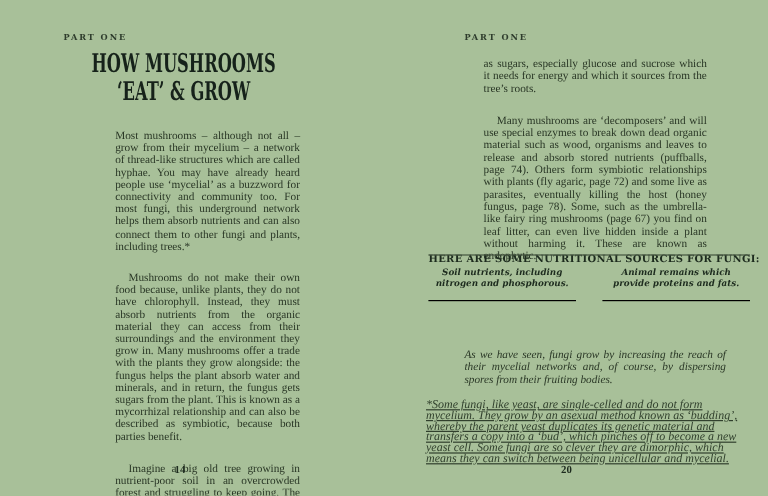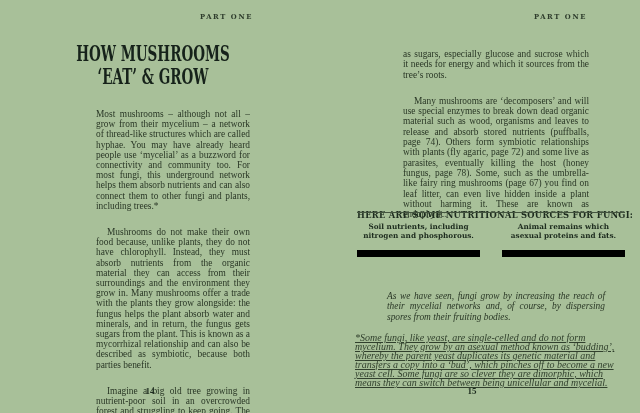--- a/index.html
+++ b/index.html
@@ -5,22 +5,22 @@
   html,body { margin:0; padding:0; }
   body {
     width:640px; height:413px;
     background:#a8c099;
     position:relative;
     overflow:hidden;
     font-family:"Liberation Serif", serif;
     color:#2a3726;
   }
   .page-header {
-    position:absolute; top:13px; width:200px;
-    text-align:right;
+    position:absolute; top:27px; width:200px;
+    text-align:left;
     font-family:"DejaVu Serif", serif;
     font-weight:bold;
     font-size:6.8px;
     letter-spacing:1.6px;
     color:#2e3c2c;
   }
   .hdr-left  { left:53px; }
   .hdr-right { left:387px; }
 
   .book-title {
@@ -66,29 +66,29 @@
     border-top:1px solid #44553f;
     height:0;
   }
   .nutrition-table {
     position:absolute; left:357px; top:213px; width:268px;
     display:grid;
     grid-template-columns:1fr 1fr;
     column-gap:22px;
   }
   .nutrition-cell {
-    border-bottom:7px solid #000000;
+    border-bottom:1px solid #000000;
     padding:10px 3px 9px;
     text-align:center;
     font-family:"DejaVu Serif", serif;
     font-weight:bold;
     font-size:7.3px;
     line-height:8.8px;
     color:#1d2b1e;
-    display:flex; align-items:center; justify-content:center;
+    display:flex; align-items:center; justify-content:center;font-style:italic;
   }
   .closing-copy {
     position:absolute; left:387px; top:291px; width:218px;
     text-align:justify;
     font-size:9.4px; line-height:10.3px;
     color:#2a3726;
     font-style:italic;
   }
   .footnote {
     position:absolute; left:355px; top:333px; width:266px;
@@ -134,20 +134,20 @@
   <p>as sugars, especially glucose and sucrose which it needs for energy and which it sources from the tree’s roots.</p>
   <p class="indent">Many mushrooms are ‘decomposers’ and will use special enzymes to break down dead organic material such as wood, organisms and leaves to release and absorb stored nutrients (puffballs, page 74). Others form symbiotic relationships with plants (fly agaric, page 72) and some live as parasites, eventually killing the host (honey fungus, page 78). Some, such as the umbrella-like fairy ring mushrooms (page 67) you find on leaf litter, can even live hidden inside a plant without harming it. These are known as endophytic.</p>
 </div>
 
 <div class="nutrition-heading">HERE ARE SOME NUTRITIONAL SOURCES FOR FUNGI:</div>
 
 <div class="nutrition-rule"></div>
 
 <div class="nutrition-table">
   <div class="nutrition-cell">Soil nutrients, including nitrogen and phosphorous.</div>
-  <div class="nutrition-cell">Animal remains which asexual proteins and fats.</div>
+  <div class="nutrition-cell">Animal remains which provide proteins and fats.</div>
 </div>
 
 <div class="closing-copy">As we have seen, fungi grow by increasing the reach of their mycelial networks and, of course, by dispersing spores from their fruiting bodies.</div>
 
 <div class="footnote">*Some fungi, like yeast, are single-celled and do not form mycelium. They grow by an asexual method known as ‘budding’, whereby the parent yeast duplicates its genetic material and transfers a copy into a ‘bud’, which pinches off to become a new yeast cell. Some fungi are so clever they are dimorphic, which means they can switch between being unicellular and mycelial.</div>
 
-<div class="page-number num-right">15</div>
+<div class="page-number num-right">20</div>
 
 </body></html>

